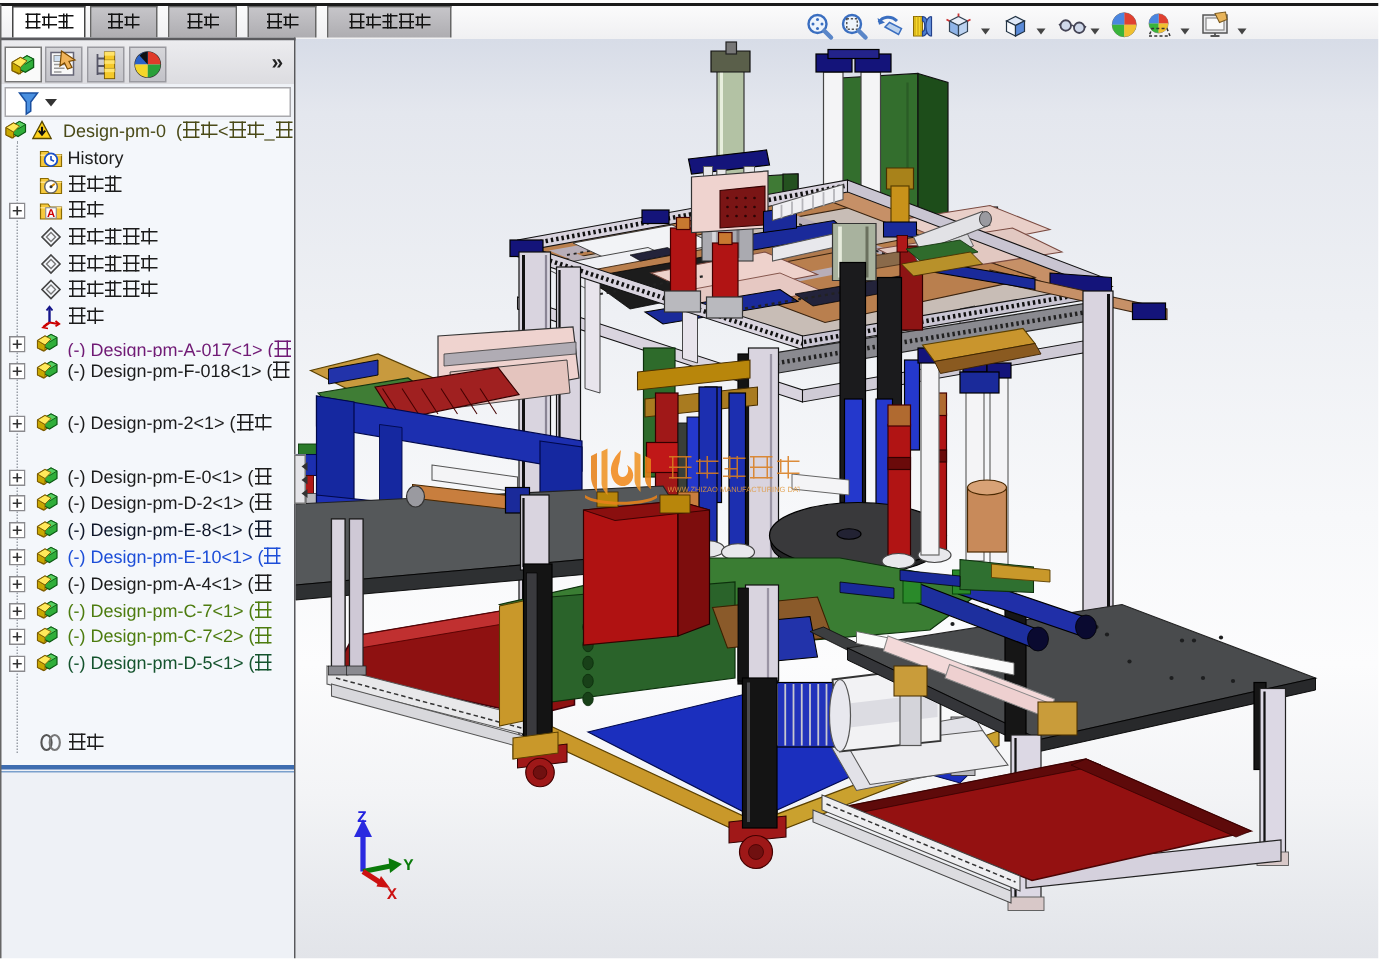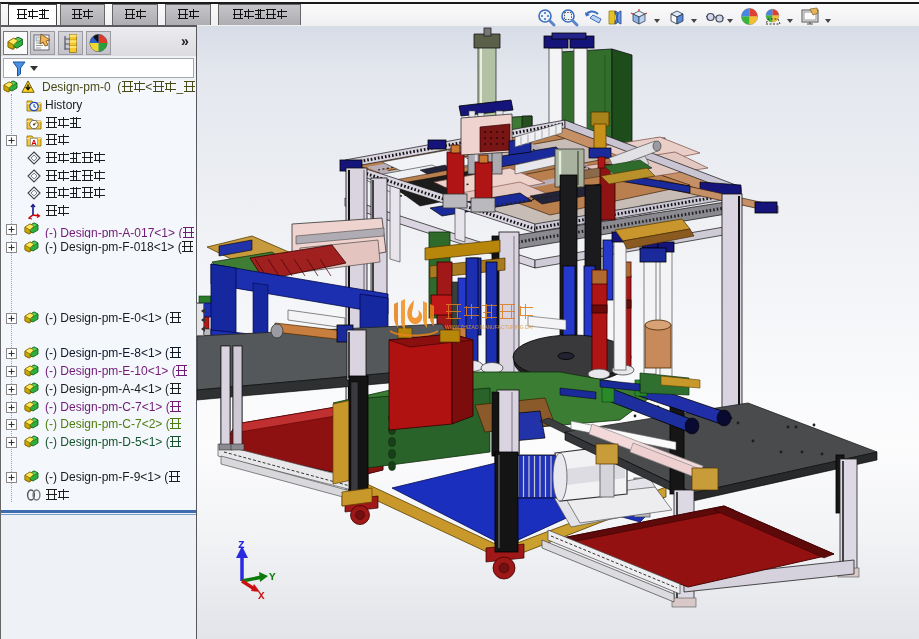--- a/index.html
+++ b/index.html
@@ -632,91 +632,100 @@
       </div>
       <div class="row" style="top:158px">
         <svg class="ic" width="11" height="11" viewBox="0 0 11 11" style="left:6px;top:4px">
           <use href="#plus11"></use>
         </svg>
         <svg class="ic" width="16" height="17" viewBox="0 0 16 17" style="left:24px">
           <use href="#asm16"></use>
         </svg>
         <span style="position:absolute;left:45px;top:2px;color:#1c1c1c">(-) Design-pm-F-018&lt;1&gt; (<i class="cj g1 t"></i></span>
       </div>
+      <div class="row" style="top:193px">
+        <svg class="ic" width="11" height="11" viewBox="0 0 11 11" style="left:6px;top:4px">
+          <use href="#plus11"></use>
+        </svg>
+        <svg class="ic" width="16" height="17" viewBox="0 0 16 17" style="left:24px">
+          <use href="#asm16"></use>
+        </svg>
+        <span style="position:absolute;left:45px;top:2px;color:#1c1c1c">(-) Design-pm-2&lt;1&gt; (<i class="cj g1 t"></i><i class="cj g2 t"></i></span>
+      </div>
       <div class="row" style="top:229px">
         <svg class="ic" width="11" height="11" viewBox="0 0 11 11" style="left:6px;top:4px">
           <use href="#plus11"></use>
         </svg>
         <svg class="ic" width="16" height="17" viewBox="0 0 16 17" style="left:24px">
           <use href="#asm16"></use>
         </svg>
         <span style="position:absolute;left:45px;top:2px;color:#1c1c1c">(-) Design-pm-E-0&lt;1&gt; (<i class="cj g1 t"></i></span>
       </div>
+      <div class="row" style="top:246px">
+        <svg class="ic" width="11" height="11" viewBox="0 0 11 11" style="left:6px;top:4px">
+          <use href="#plus11"></use>
+        </svg>
+        <svg class="ic" width="16" height="17" viewBox="0 0 16 17" style="left:24px">
+          <use href="#asm16"></use>
+        </svg>
+        <span style="position:absolute;left:45px;top:2px;color:#1c1c1c">(-) Design-pm-D-2&lt;1&gt; (<i class="cj g1 t"></i></span>
+      </div>
       <div class="row" style="top:264px">
         <svg class="ic" width="11" height="11" viewBox="0 0 11 11" style="left:6px;top:4px">
           <use href="#plus11"></use>
         </svg>
         <svg class="ic" width="16" height="17" viewBox="0 0 16 17" style="left:24px">
           <use href="#asm16"></use>
         </svg>
         <span style="position:absolute;left:45px;top:2px;color:#0f172a">(-) Design-pm-E-8&lt;1&gt; (<i class="cj g1 t"></i></span>
       </div>
       <div class="row" style="top:282px">
         <svg class="ic" width="11" height="11" viewBox="0 0 11 11" style="left:6px;top:4px">
           <use href="#plus11"></use>
         </svg>
         <svg class="ic" width="16" height="17" viewBox="0 0 16 17" style="left:24px">
           <use href="#asm16"></use>
         </svg>
-        <span style="position:absolute;left:45px;top:2px;color:#701a75">(-) Design-pm-E-10&lt;1&gt; (<i class="cj g1 t"></i></span>
+        <span style="position:absolute;left:45px;top:2px;color:#1d4ed8">(-) Design-pm-E-10&lt;1&gt; (<i class="cj g1 t"></i></span>
       </div>
       <div class="row" style="top:300px">
         <svg class="ic" width="11" height="11" viewBox="0 0 11 11" style="left:6px;top:4px">
           <use href="#plus11"></use>
         </svg>
         <svg class="ic" width="16" height="17" viewBox="0 0 16 17" style="left:24px">
           <use href="#asm16"></use>
         </svg>
         <span style="position:absolute;left:45px;top:2px;color:#1c1c1c">(-) Design-pm-A-4&lt;1&gt; (<i class="cj g1 t"></i></span>
       </div>
       <div class="row" style="top:318px">
         <svg class="ic" width="11" height="11" viewBox="0 0 11 11" style="left:6px;top:4px">
           <use href="#plus11"></use>
         </svg>
         <svg class="ic" width="16" height="17" viewBox="0 0 16 17" style="left:24px">
           <use href="#asm16"></use>
         </svg>
-        <span style="position:absolute;left:45px;top:2px;color:#701a75">(-) Design-pm-C-7&lt;1&gt; (<i class="cj g1 t"></i></span>
+        <span style="position:absolute;left:45px;top:2px;color:#4d7c0f">(-) Design-pm-C-7&lt;1&gt; (<i class="cj g1 t"></i></span>
       </div>
       <div class="row" style="top:335px">
         <svg class="ic" width="11" height="11" viewBox="0 0 11 11" style="left:6px;top:4px">
           <use href="#plus11"></use>
         </svg>
         <svg class="ic" width="16" height="17" viewBox="0 0 16 17" style="left:24px">
           <use href="#asm16"></use>
         </svg>
         <span style="position:absolute;left:45px;top:2px;color:#4d7c0f">(-) Design-pm-C-7&lt;2&gt; (<i class="cj g1 t"></i></span>
       </div>
       <div class="row" style="top:353px">
         <svg class="ic" width="11" height="11" viewBox="0 0 11 11" style="left:6px;top:4px">
           <use href="#plus11"></use>
         </svg>
         <svg class="ic" width="16" height="17" viewBox="0 0 16 17" style="left:24px">
           <use href="#asm16"></use>
         </svg>
         <span style="position:absolute;left:45px;top:2px;color:#14532d">(-) Design-pm-D-5&lt;1&gt; (<i class="cj g1 t"></i></span>
-      </div>
-      <div class="row" style="top:388px">
-        <svg class="ic" width="11" height="11" viewBox="0 0 11 11" style="left:6px;top:4px">
-          <use href="#plus11"></use>
-        </svg>
-        <svg class="ic" width="16" height="17" viewBox="0 0 16 17" style="left:24px">
-          <use href="#asm16"></use>
-        </svg>
-        <span style="position:absolute;left:45px;top:2px;color:#1c1c1c">(-) Design-pm-F-9&lt;1&gt; (<i class="cj g1 t"></i></span>
       </div>
       <div class="row" style="top:406px">
         <svg class="ic" width="16" height="17" viewBox="0 0 16 17" style="left:26px">
           <use href="#mate16"></use>
         </svg>
         <span style="position:absolute;left:45px;top:2px;color:#1c1c1c"><i class="cj g1 t"></i><i class="cj g2 t"></i></span>
       </div>
     </div>
  <div class="bluebar"></div>
  <div class="bluebar" style="top:489px;height:1px;background:#7aa0cc"></div>

